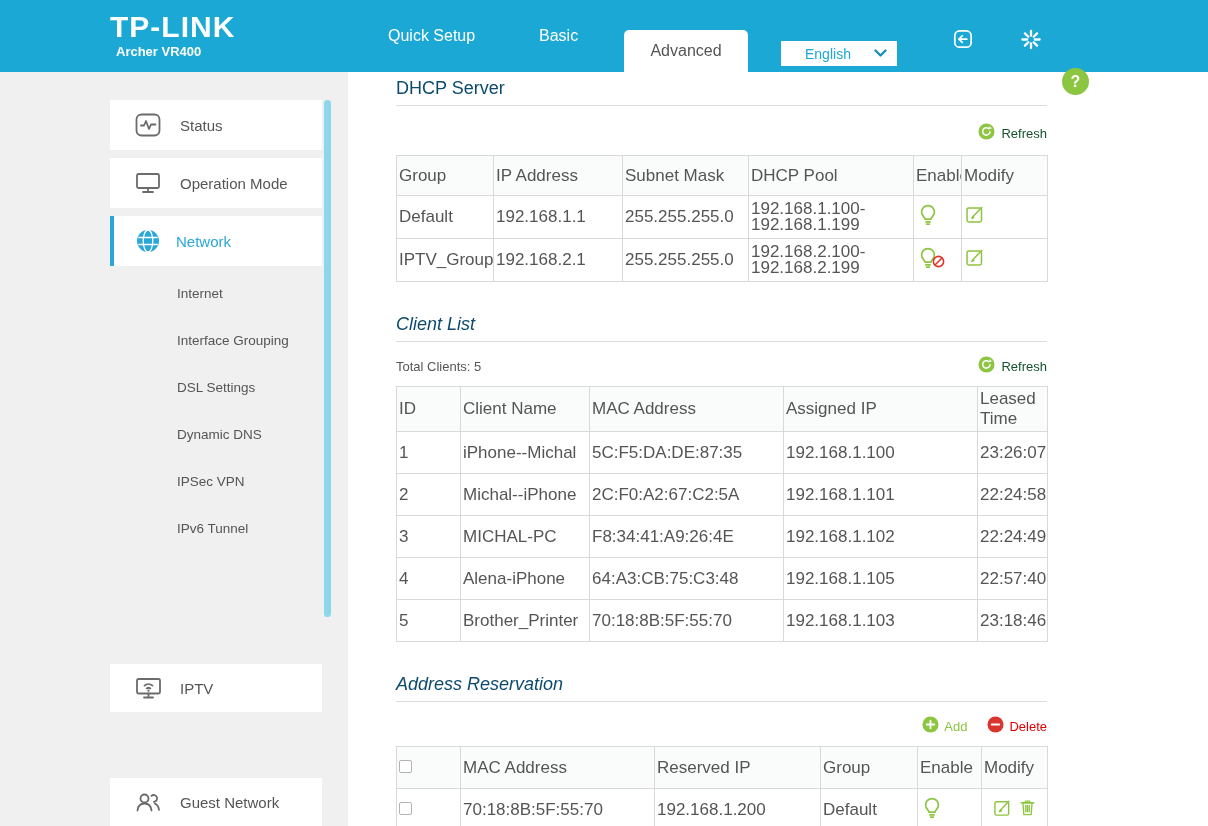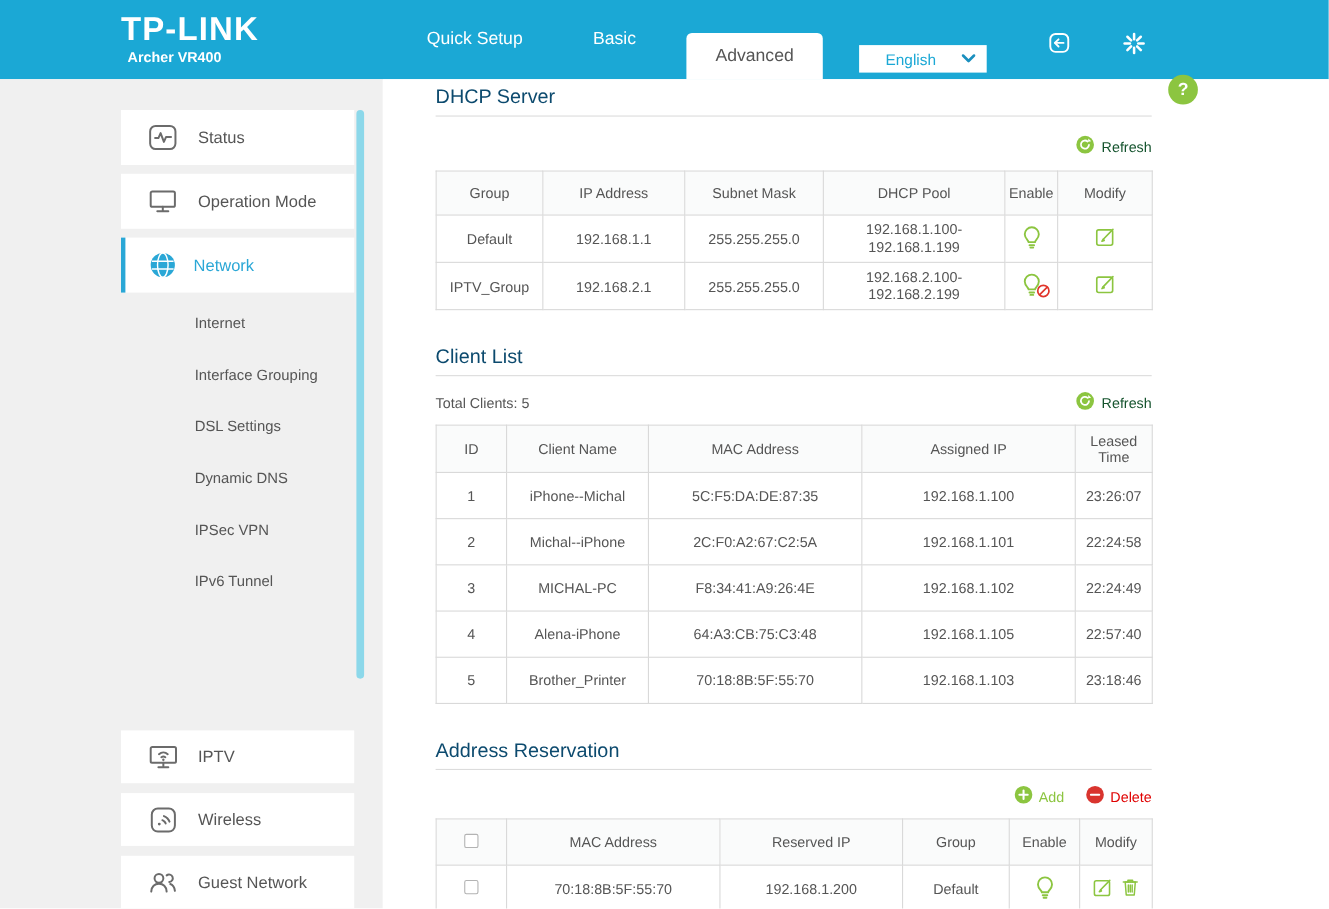--- a/index.html
+++ b/index.html
@@ -55,33 +55,33 @@
   .section-title { font-size:18px; color:#0c4a6e; }
   .rule { border:none; border-top:1px solid #dcdcdc; margin-top:6px; }
   .action-row { display:flex; justify-content:flex-end; align-items:center; gap:6px; }
   .left-right-row { display:flex; justify-content:space-between; align-items:center; }
   .refresh { display:flex; align-items:center; gap:6px; color:#14532d; font-size:13px; cursor:pointer; }
   .add-btn { display:flex; align-items:center; gap:5px; color:#8cc540; font-size:13px; cursor:pointer; margin-right:14px; }
   .del-btn { display:flex; align-items:center; gap:5px; color:#e00000; font-size:13px; cursor:pointer; }
   .total-label { font-size:13px; color:#555; }
 
   table.data-table { border-collapse:collapse; background:#fff; width:651px; table-layout:fixed; }
-  table.data-table th, table.data-table td { border:1px solid #d9d9d9; text-align:center;
-      font-size:13px; color:#555; font-weight:normal; padding:2px; overflow:hidden; }
+  table.data-table th, table.data-table td { border:1px solid #d9d9d9; text-align:left;
+      font-size:17px; color:#555; font-weight:normal; padding:2px; overflow:hidden; }
   table.data-table th { background:#fafbfb; }
   #dhcp-table th { height:40px; } #dhcp-table td { height:43px; }
   #client-table th { height:43px; } #client-table td { height:42px; }
   #resv-table th { height:42px; } #resv-table td { height:43px; }
   .pool-cell span { display:block; line-height:16px; }
   .bulb-wrap { position:relative; display:inline-block; width:24px; height:24px; }
   .bulb-wrap .off-badge { position:absolute; right:-5px; bottom:-3px; }
   .modify-cell { display:flex; align-items:center; justify-content:center; gap:6px; }
   .checkbox { display:inline-block; width:13px; height:13px; border:1px solid #b3b3b3;
               border-radius:2px; background:#fff; cursor:pointer; }
-  .mt32 { margin-top:32px; } .mt17 { margin-top:17px; } .mt12 { margin-top:12px; }
+  .mt32 { margin-top:32px;font-style:italic; } .mt17 { margin-top:17px; } .mt12 { margin-top:12px; }
   .mt10 { margin-top:10px; } .mt14 { margin-top:14px; }
 </style>
 </head>
 <body>
 
 <div id="stage">
 
   <div id="header">
     <div id="logo">
       <div class="brand">TP-LINK</div>
@@ -182,31 +182,20 @@
           <path d="M9.5 9.6a6 6 0 0 1 8 0"></path>
           <path d="M11.7 12.4a3.2 3.2 0 0 1 3.6 0"></path>
           <circle cx="13.5" cy="14.7" r="1.1" fill="#6b6b6b" stroke="none"></circle>
           <path d="M13.5 17.5v3"></path>
             <path d="M9 21.5h9"></path>
         </svg>
       </span>
       <span class="txt">IPTV</span>
     </div>
 
-    <div class="side-card" id="card-wireless">
-      <span class="icon">
-        <svg width="25" height="25" viewBox="0 0 25 25" fill="none" stroke="#6b6b6b" stroke-width="1.8" stroke-linecap="round">
-          <rect x="2" y="2" width="21" height="21" rx="5.5"></rect>
-          <circle cx="8.8" cy="16.2" r="1.3" fill="#6b6b6b" stroke="none"></circle>
-          <path d="M11.6 12.6a5.4 5.4 0 0 1 1.8 1.2 5.4 5.4 0 0 1 1.2 1.8"></path>
-          <path d="M13 8.9a9 9 0 0 1 3.1 2 9 9 0 0 1 2 3.1"></path>
-        </svg>
-      </span>
-      <span class="txt">Wireless</span>
-    </div>
 
     <div class="side-card" id="card-guest">
       <span class="icon">
         <svg width="28" height="24" viewBox="0 0 28 24" fill="none" stroke="#6b6b6b" stroke-width="1.8" stroke-linecap="round">
           <circle cx="10.5" cy="8.5" r="4"></circle>
           <path d="M3.5 20.5c.5-4.5 3.2-7 7-7s6.5 2.5 7 7"></path>
           <path d="M17.5 5.8a3.4 3.4 0 1 1 2.4 6"></path>
           <path d="M20.8 13.6c2.5.8 3.8 3 4.2 6.2"></path>
         </svg>
       </span>

